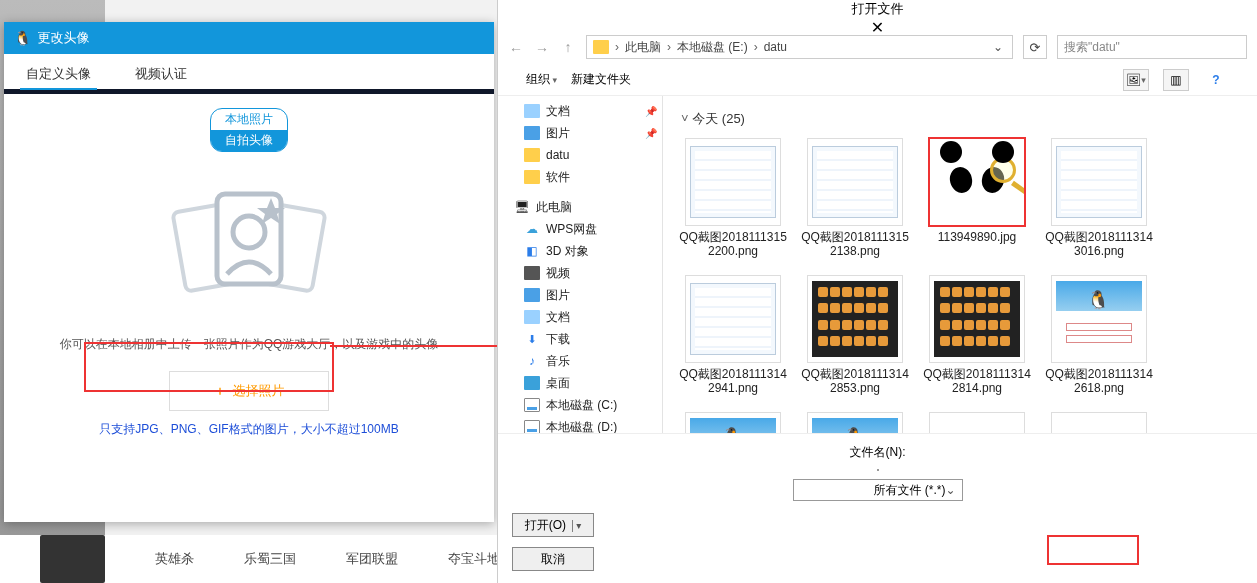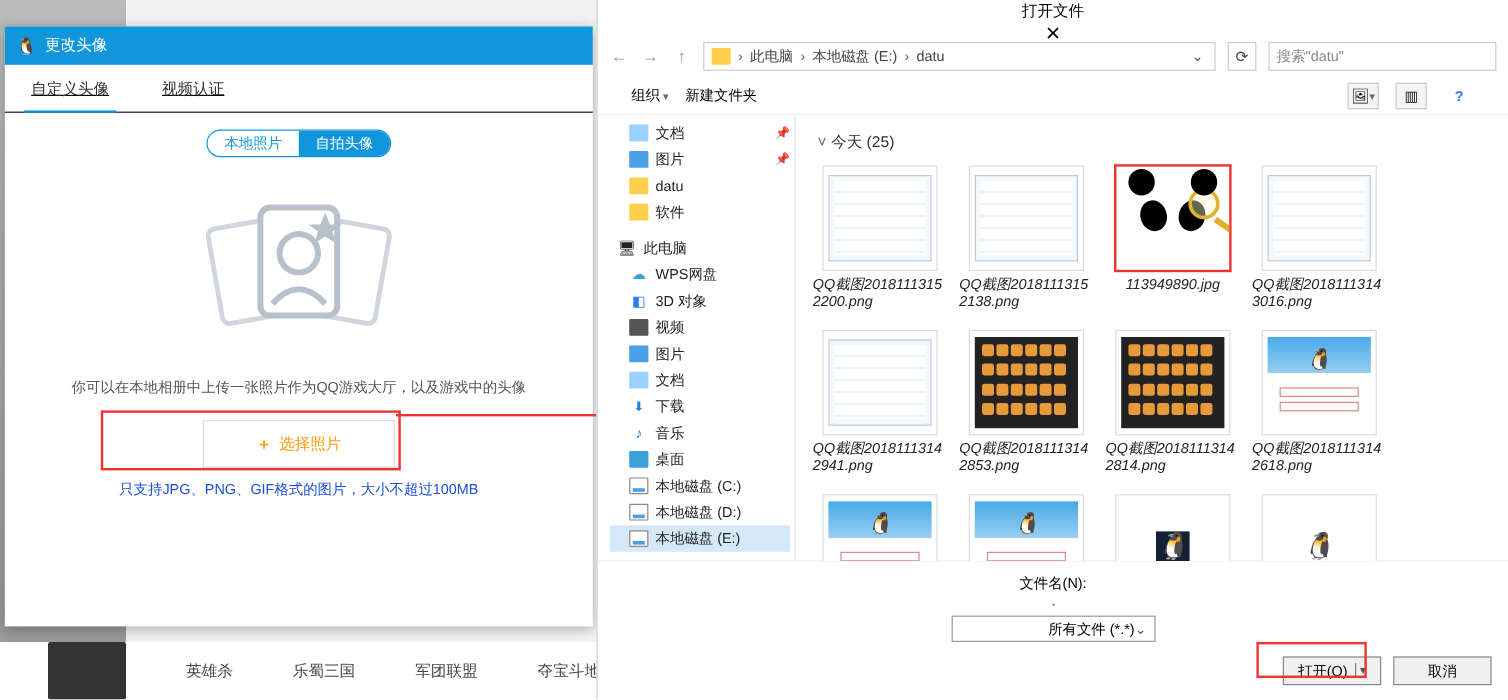--- a/index.html
+++ b/index.html
@@ -16,28 +16,28 @@
   
   .dlg-avatar {
     position: absolute; left: 4px; top: 22px; width: 490px; height: 500px;
     background: #fff; box-shadow: 0 2px 10px rgba(0,0,0,.3);
   }
   .dlg-avatar .titlebar {
     height: 32px; background: #1296db; display: flex; align-items: center;
     padding: 0 10px; color: #fff; font-size: 13px;
   }
   .dlg-avatar .titlebar .penguin { font-size: 14px; margin-right: 6px; }
-  .dlg-avatar .tabs { display: flex; height: 40px; border-bottom: 1px solid #0f172a; text-decoration: underline; }
+  .dlg-avatar .tabs { display: flex; height: 40px; border-bottom: 5px solid #0f172a; }
   .dlg-avatar .tabs .tab { flex: 0 0 auto; padding: 0 22px; line-height: 40px; font-size: 13px; color: #333; }
   .dlg-avatar .tabs .tab.active { position: relative; }
   .dlg-avatar .tabs .tab.active::after {
     content: ""; position: absolute; left: 15%; right: 15%; bottom: -1px; height: 2px; background: #1296db;
   }
   .dlg-avatar .pill-row { display: flex; justify-content: center; margin-top: 14px; }
-  .dlg-avatar .pill { display: flex; border: 1px solid #1296db; border-radius: 12px; overflow: hidden; font-size: 12px; }
+  .dlg-avatar .pill { display: flex; border: 1px solid #1296db; border-radius: 12px; overflow: hidden; font-size: 12px; flex-direction: column; }
   .dlg-avatar .pill .p { padding: 2px 14px; color: #1296db; }
   .dlg-avatar .pill .p.active { background: #1296db; color: #fff; }
 
   .dlg-avatar .placeholder { display: flex; justify-content: center; margin-top: 30px; }
   .dlg-avatar .placeholder svg { width: 200px; height: 130px; }
 
   .dlg-avatar .hint { text-align: center; font-size: 12px; color: #555; margin-top: 24px; }
 
   .dlg-avatar .btn-box {
     width: 160px; height: 40px; margin: 18px auto 0; border: 1px solid #ddd;
@@ -108,21 +108,21 @@
   .ic-desk { background: #3aa1da; border-radius: 1px; }
   .ic-3d::before { content: "◧"; color: #2b7de9; font-size: 12px; }
   .ic-wps::before { content: "☁"; color: #3aa1da; font-size: 12px; }
   .pin { margin-left: auto; color: #888; font-size: 10px; }
 
   
   .files { flex: 1; overflow-y: auto; padding: 10px 14px; }
   .files .group { font-size: 13px; color: #333; margin: 4px 0 10px 4px; }
   .files .group::before { content: "˅ "; color: #666; }
   .files-grid { display: flex; flex-wrap: wrap; gap: 16px 10px; }
-  .file { width: 112px; display: flex; flex-direction: column; align-items: center; font-size: 12px; color: #222; font-style: italic; }
+  .file { width: 112px; display: flex; flex-direction: column; align-items: center; font-size: 12px; text-align: center; color: #222; }
   .file .thumb { width: 96px; height: 88px; border: 1px solid #ddd; background: #fff; display: flex; justify-content: center; align-items: center; overflow: hidden; position: relative; }
   .file .label { margin-top: 4px; word-break: break-all; line-height: 1.2; }
   .file.selected .thumb { outline: 2px solid #e33; outline-offset: -1px; }
 
   .thumb .mini-app { width: 86px; height: 72px; border: 1px solid #bcd; background: #f3f8fd; position: relative; }
   .thumb .mini-app::after { content: ""; position: absolute; left: 4px; top: 4px; right: 4px; bottom: 4px; background: repeating-linear-gradient(#fff,#fff 8px,#eef4fb 8px,#eef4fb 10px); }
 
   .thumb .panda { width: 70px; height: 70px; border-radius: 50%; background: #fff; position: relative; }
   .thumb .panda::before, .thumb .panda::after {
     content: ""; position: absolute; width: 22px; height: 22px; background: #000; border-radius: 50%; top: -6px;
@@ -146,21 +146,21 @@
 
   .thumb .dark { background: #142033; display:flex; justify-content:center; align-items:center; color:#f7b731; font-size:22px; }
   .thumb .white { background:#fff; display:flex; justify-content:center; align-items:center; color:#f7b731; font-size:22px; }
 
   
   .footer { border-top: 1px solid #eee; padding: 10px 14px 12px; display: flex; flex-direction: column; gap: 12px; font-size: 12px; }
   .footer .row1 { display: flex; align-items: center; gap: 8px; flex-direction: column; }
   .footer .row1 .fname { flex: 1; height: 22px; border: 1px solid #999; }
   .footer .row1 .ftype { width: 170px; height: 22px; border: 1px solid #999; display: flex; align-items: center; padding: 0 6px; justify-content: flex-end; }
   .footer .row1 .ftype::after { content: "⌄"; color: #555; }
-  .footer .row2 { display: flex; justify-content: flex-end; gap: 10px; }
+  .footer .row2 { display: flex; justify-content: flex-end; gap: 10px; flex-direction: column; }
   .footer .btn { width: 82px; height: 24px; border: 1px solid #888; background: #efefef; display: flex; justify-content: center; align-items: center; }
   .footer .btn.open { position: relative; }
   .footer .btn.open::after { content: " │▾"; font-size: 10px; color: #555; margin-left: 4px; }
   .footer .hl { position: absolute; border: 2px solid #e33; width: 92px; height: 30px; right: 104px; bottom: 6px; pointer-events: none; }
 
 </style>
 </head>
 <body>
 
 <div class="bg">

